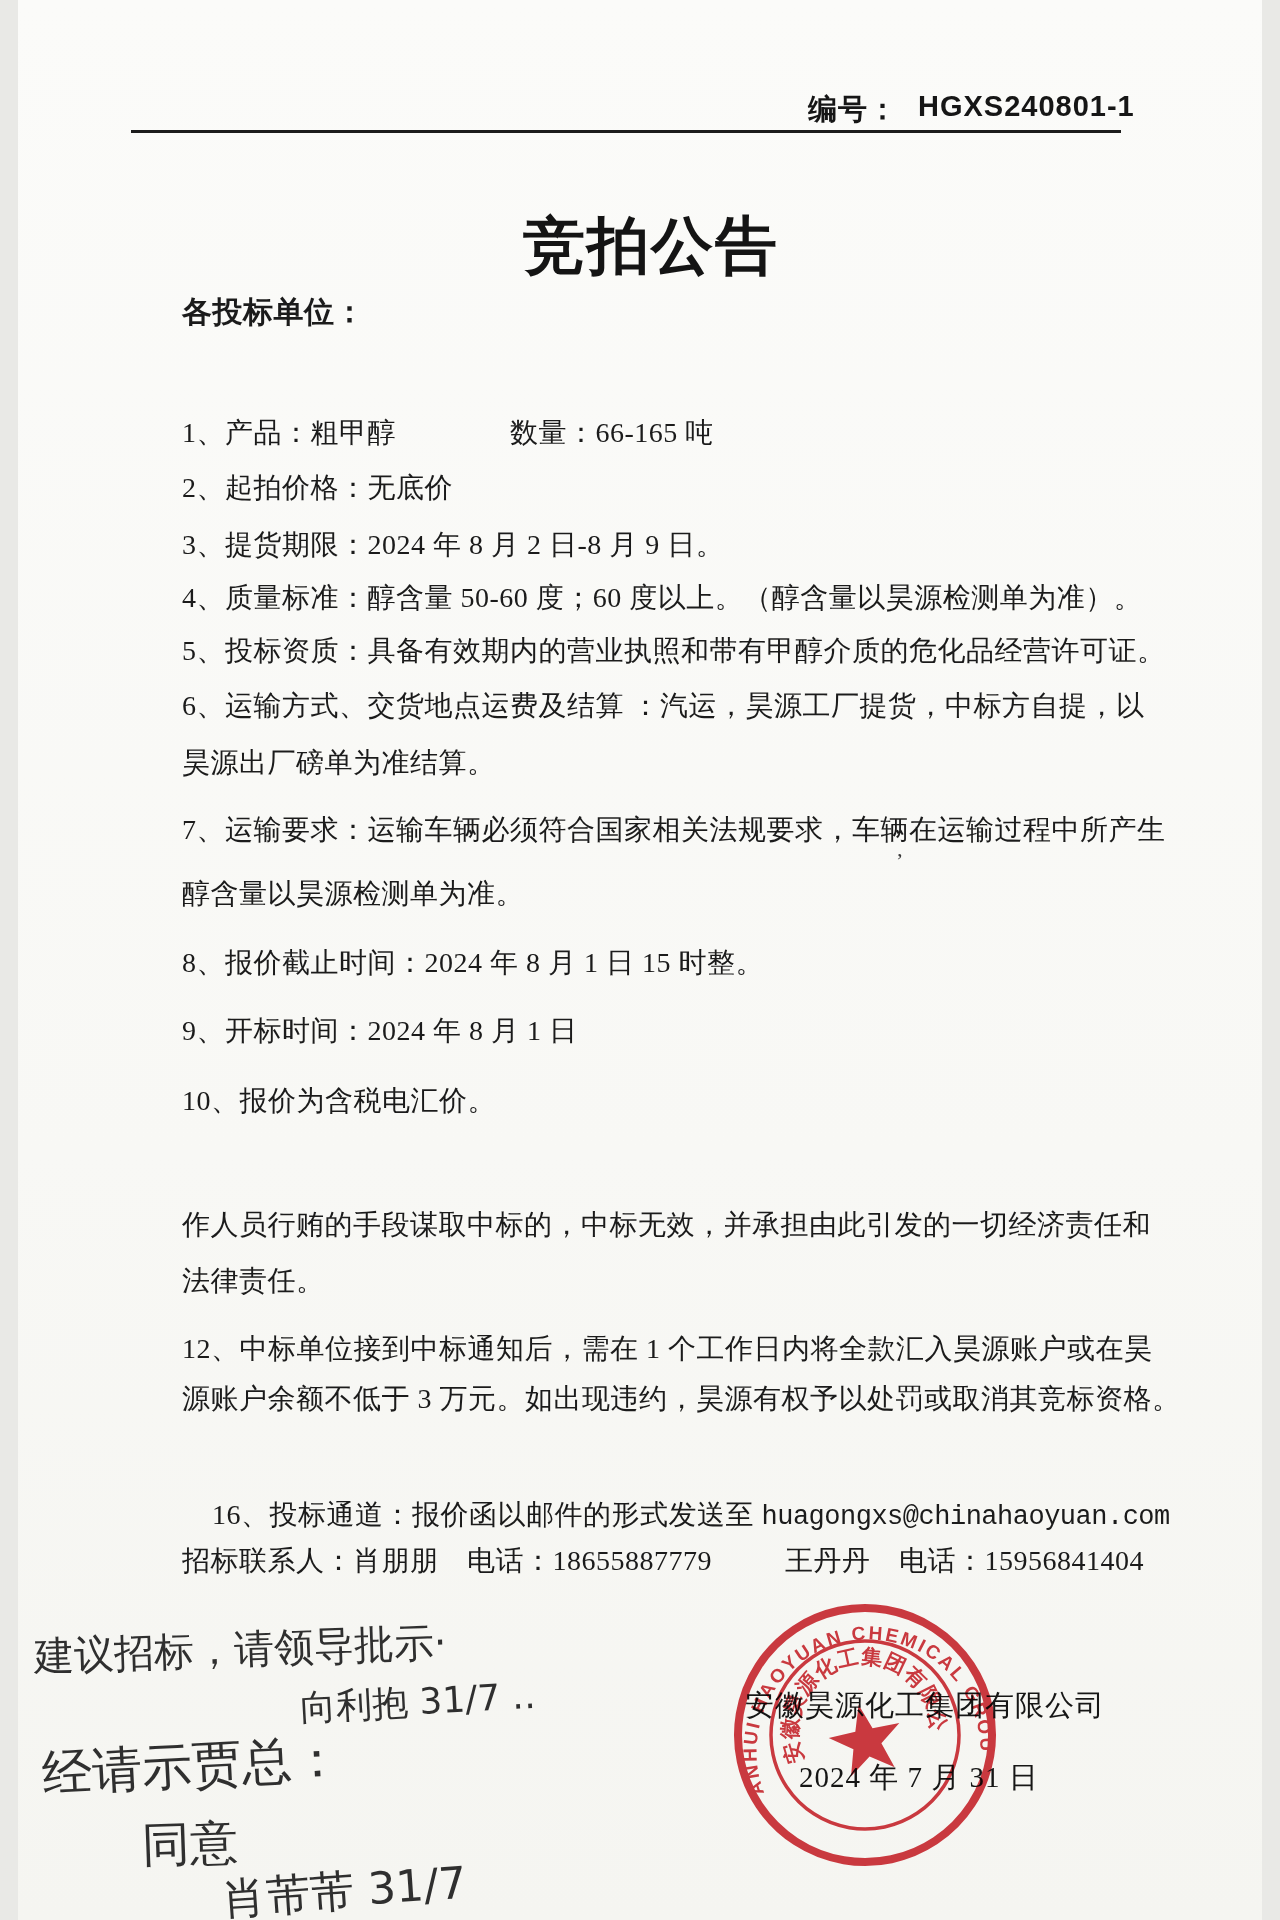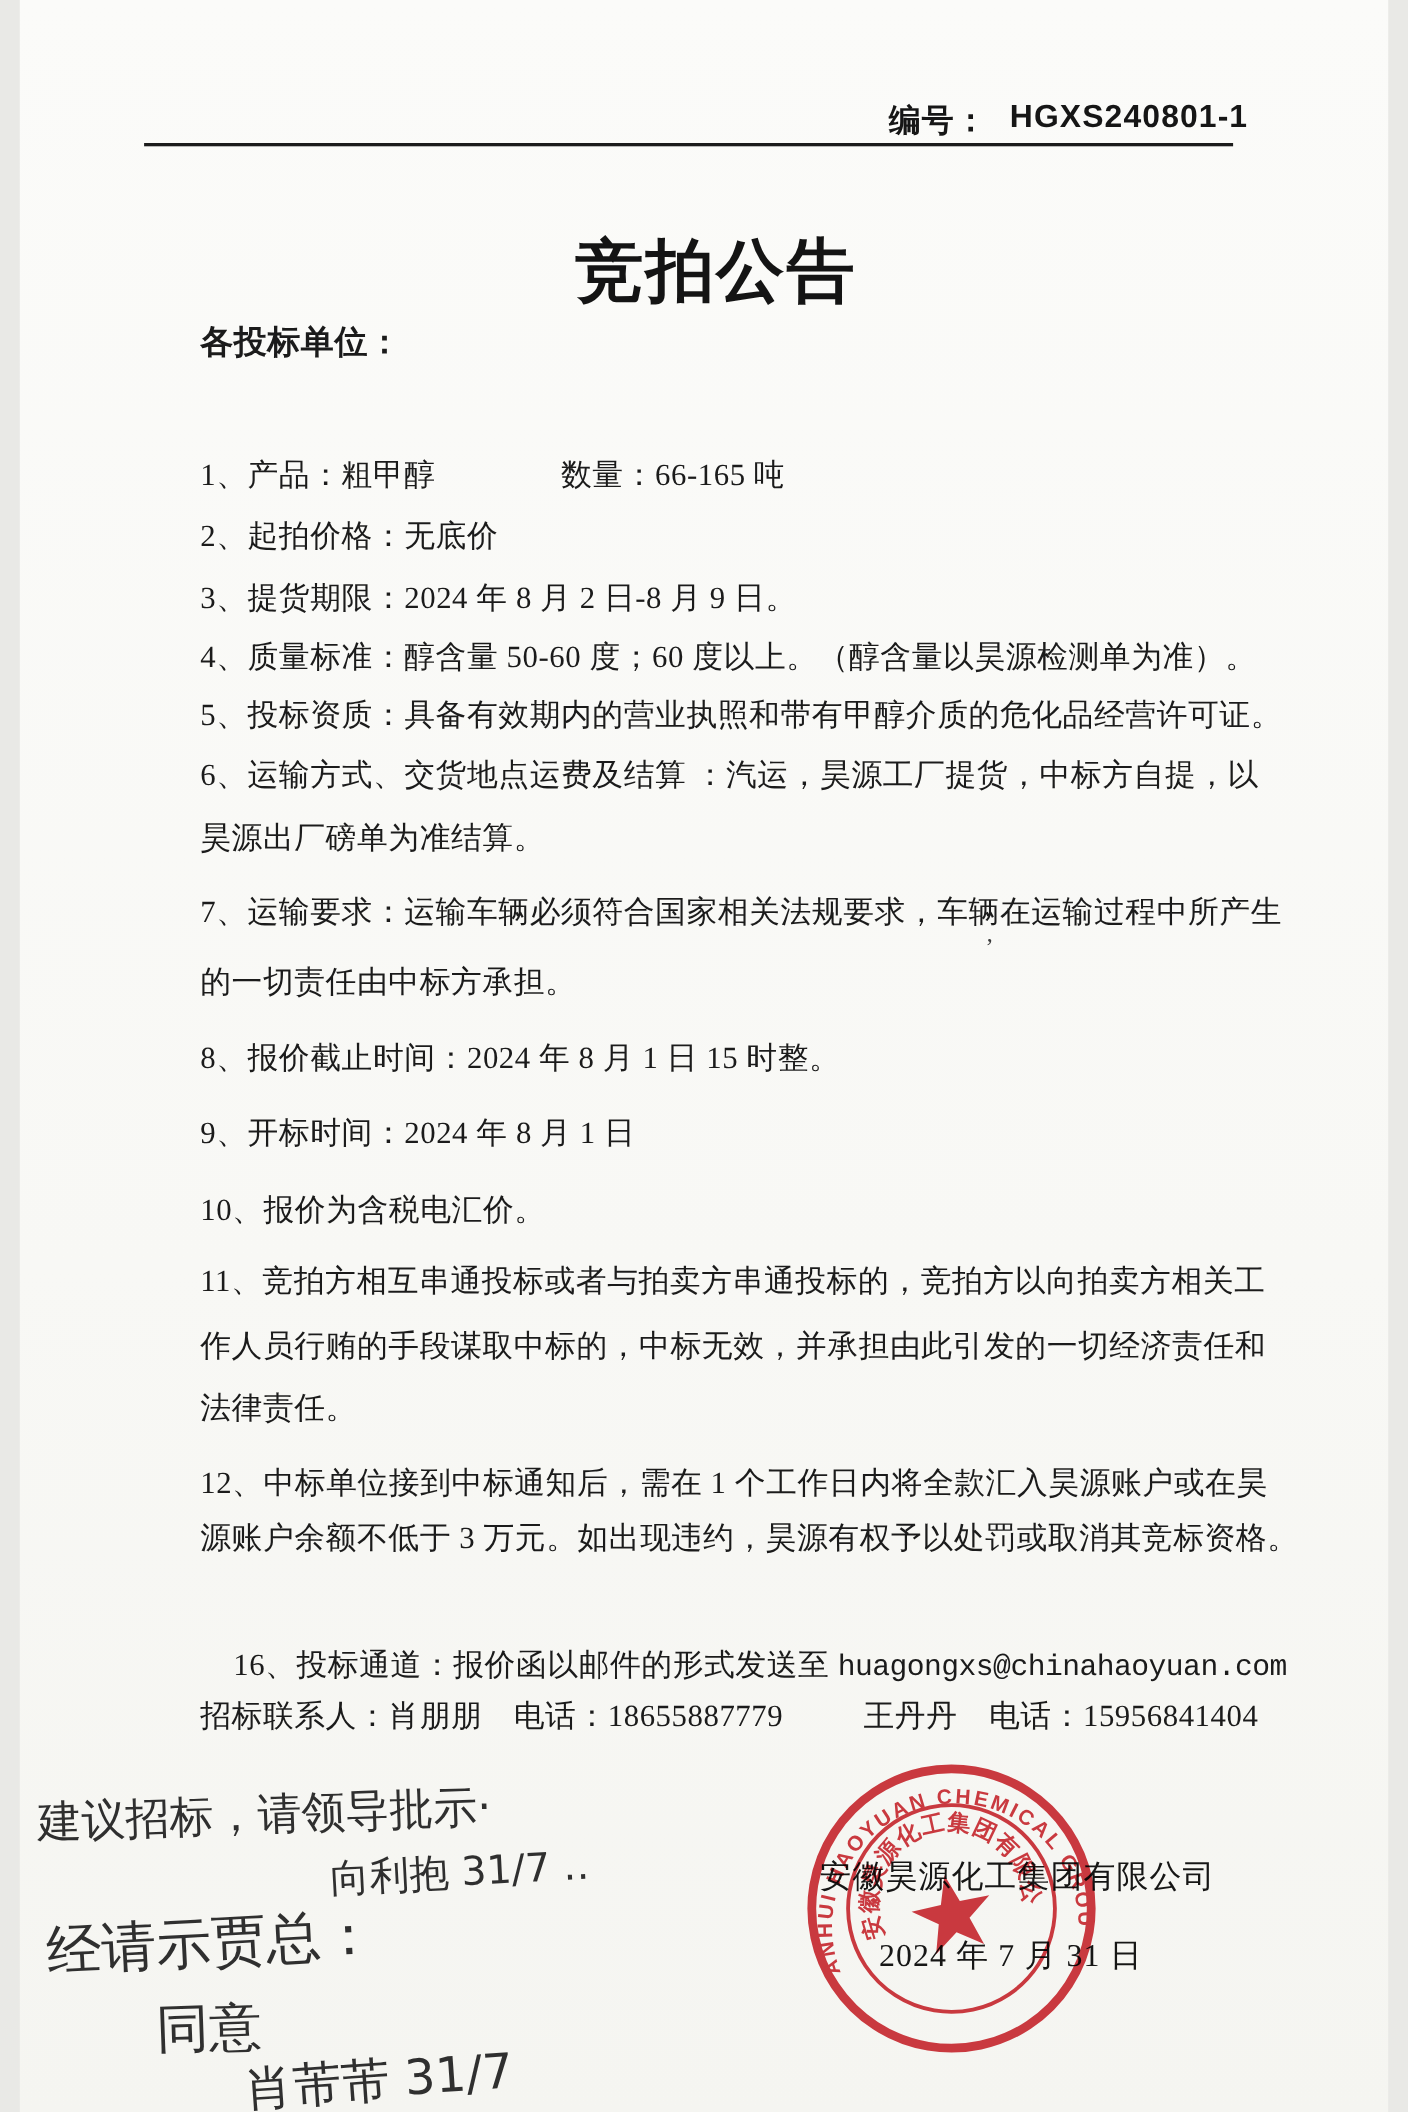--- a/index.html
+++ b/index.html
@@ -53,25 +53,24 @@
   <div class="ln salutation" style="top:293px">各投标单位：</div>
 
   <div class="ln" style="top:415px">1、产品：粗甲醇　　　　数量：66-165 吨</div>
   <div class="ln" style="top:470px">2、起拍价格：无底价</div>
   <div class="ln" style="top:527px">3、提货期限：2024 年 8 月 2 日-8 月 9 日。</div>
   <div class="ln" style="top:580px">4、质量标准：醇含量 50-60 度；60 度以上。（醇含量以昊源检测单为准）。</div>
   <div class="ln" style="top:633px">5、投标资质：具备有效期内的营业执照和带有甲醇介质的危化品经营许可证。</div>
   <div class="ln" style="top:688px">6、运输方式、交货地点运费及结算 ：汽运，昊源工厂提货，中标方自提，以</div>
   <div class="ln" style="top:745px">昊源出厂磅单为准结算。</div>
   <div class="ln" style="top:812px">7、运输要求：运输车辆必须符合国家相关法规要求，车辆在运输过程中所产生</div>
-  <div class="ln" style="top:876px">的一切责任由中标方承担。</div>
+  <div class="ln" style="top:876px">醇含量以昊源检测单为准。</div>
   <div class="ln" style="top:945px">8、报价截止时间：2024 年 8 月 1 日 15 时整。</div>
   <div class="ln" style="top:1013px">9、开标时间：2024 年 8 月 1 日</div>
   <div class="ln" style="top:1083px">10、报价为含税电汇价。</div>
-  <div class="ln" style="top:1148px">11、竞拍方相互串通投标或者与拍卖方串通投标的，竞拍方以向拍卖方相关工</div>
   <div class="ln" style="top:1207px">作人员行贿的手段谋取中标的，中标无效，并承担由此引发的一切经济责任和</div>
   <div class="ln" style="top:1263px">法律责任。</div>
   <div class="ln" style="top:1331px">12、中标单位接到中标通知后，需在 1 个工作日内将全款汇入昊源账户或在昊</div>
   <div class="ln" style="top:1381px">源账户余额不低于 3 万元。如出现违约，昊源有权予以处罚或取消其竞标资格。</div>
 
   <div class="ln" style="top:1462px">
     <span>16、投标通道：报价函以邮件的形式发送至 </span><span class="mono">huagongxs@chinahaoyuan.com</span>
   </div>
 
   <div class="ln" style="top:1543px">招标联系人：肖朋朋　电话：18655887779</div>

